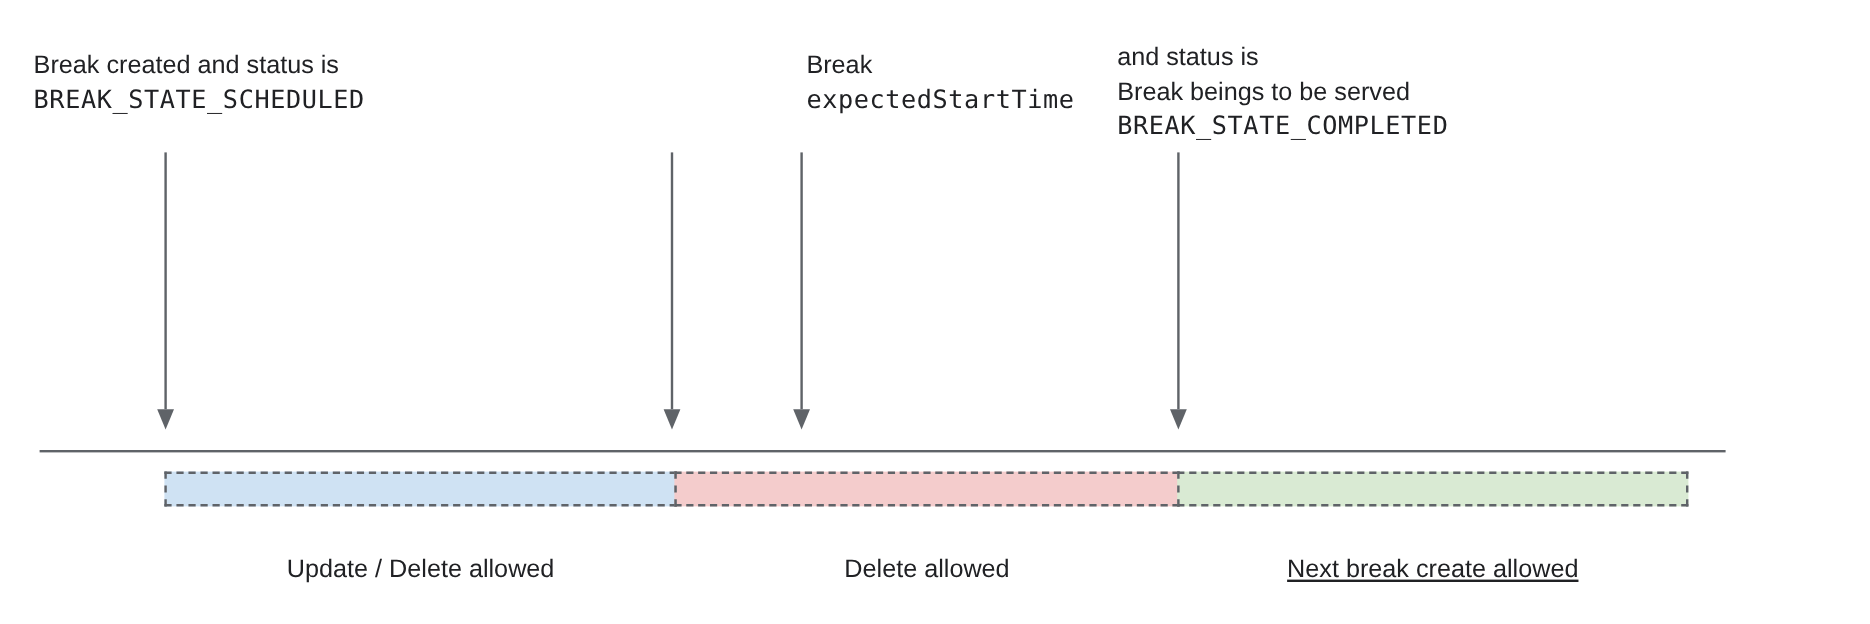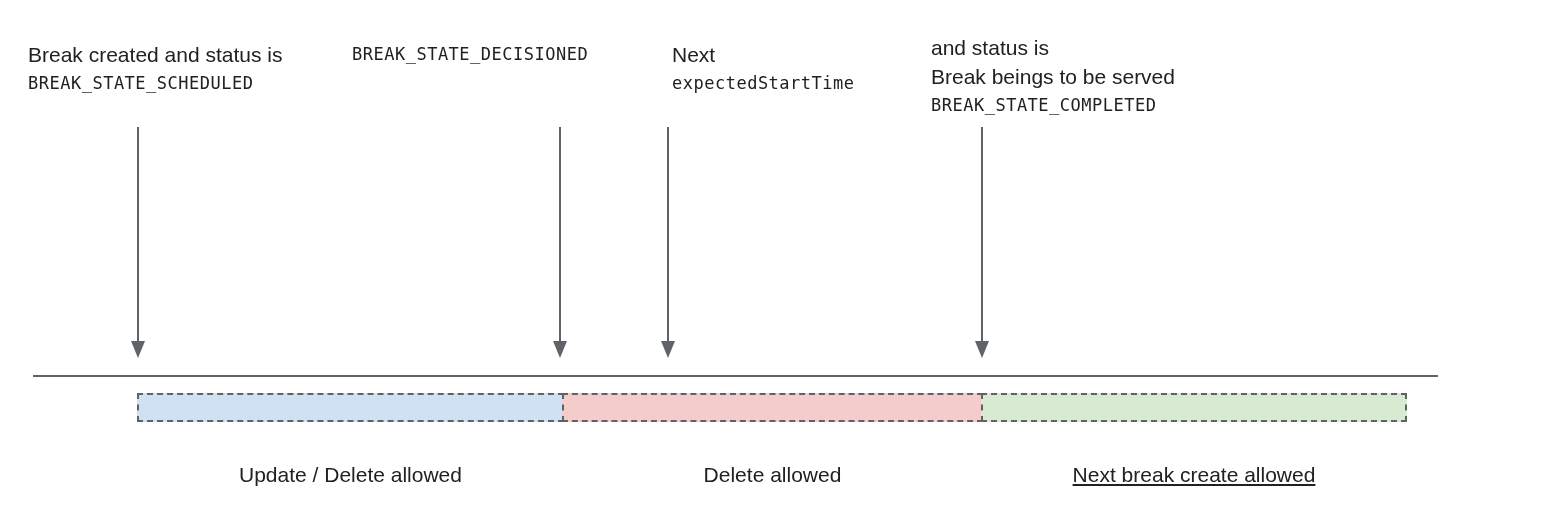--- a/index.html
+++ b/index.html
@@ -5,21 +5,21 @@
   html,body{margin:0;padding:0;background:#ffffff;}
   .canvas{
     position:relative;
     width:1438px;height:520px;
     background:#ffffff;
     font-family:"Liberation Sans", sans-serif;
     color:#202124;
     overflow:hidden;
   }
   .annotation{position:absolute;line-height:29px;font-size:21px;white-space:nowrap;}
-  .ann-code{font-family:"DejaVu Sans Mono", monospace;font-size:17px;letter-spacing:0.5px;}
+  .ann-code{font-family:"DejaVu Sans Mono", monospace;font-size:21px;letter-spacing:0.5px;}
   .ann1{left:28px;top:40px;}
   .ann2{left:352px;top:40px;}
   .ann3{left:672px;top:40px;}
   .ann4{left:931px;top:33px;}
 
   .down-arrow{position:absolute;top:127px;width:14px;height:231px;}
   .down-arrow .stem{position:absolute;left:6px;top:0;width:2px;height:214px;background:#5f6368;}
   .down-arrow .head{position:absolute;left:0;top:214px;width:0;height:0;
     border-left:7px solid transparent;border-right:7px solid transparent;
     border-top:17px solid #5f6368;}
@@ -49,25 +49,24 @@
 <body>
 
 <div class="canvas">
 
   <div class="annotation ann1">
     <div class="ann-text">Break created and status is</div>
     <div class="ann-code">BREAK_STATE_SCHEDULED</div>
   </div>
 
   <div class="annotation ann2">
-    <div class="ann-code">BREAK_STATE_DECISIONED</div>
   </div>
 
   <div class="annotation ann3">
-    <div class="ann-text">Next</div>
+    <div class="ann-text">Break</div>
     <div class="ann-code">expectedStartTime</div>
   </div>
 
   <div class="annotation ann4">
     <div class="ann-text">and status is</div>
     <div class="ann-text">Break beings to be served</div>
     <div class="ann-code">BREAK_STATE_COMPLETED</div>
   </div>
 
   <div class="down-arrow arrow1">

